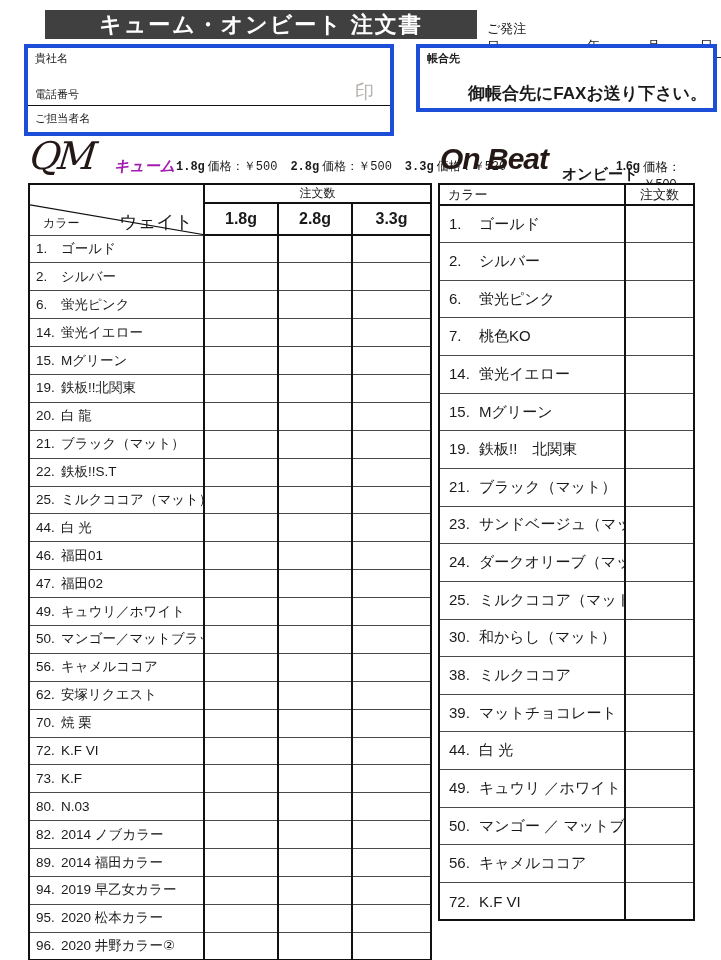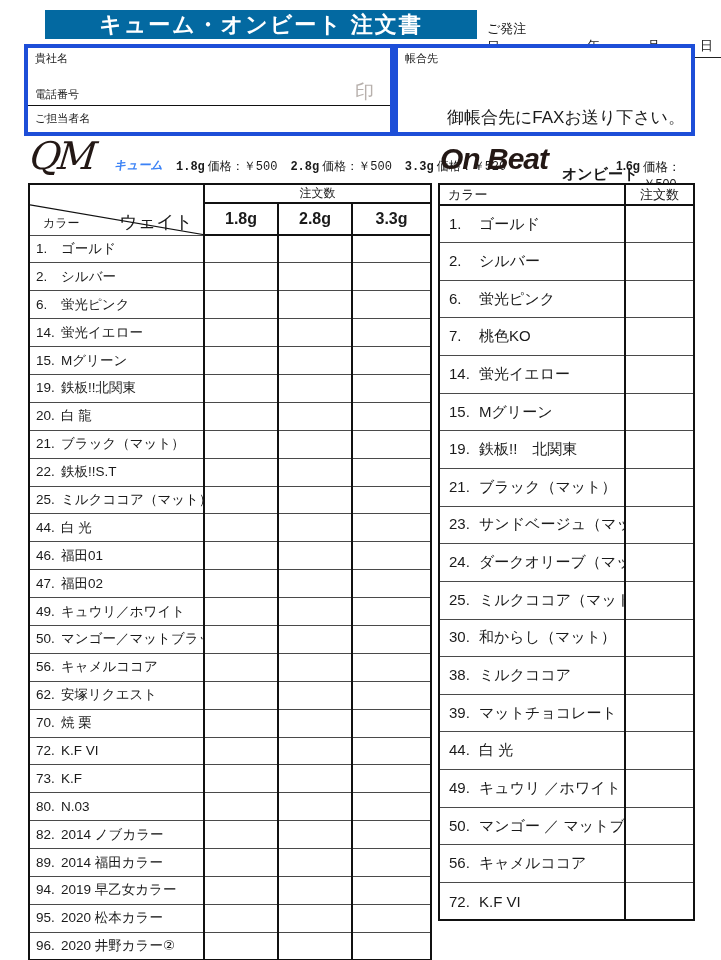--- a/index.html
+++ b/index.html
@@ -4,50 +4,50 @@
 <style>
   * { margin:0; padding:0; box-sizing:border-box; }
   html,body { width:721px; height:960px; }
   body {
     position:relative; background:#ffffff; overflow:hidden;
     font-family:"Liberation Sans","DejaVu Sans",sans-serif; color:#1a1a1a;
   }
   
   .banner {
     position:absolute; left:45px; top:10px; width:432px; height:29px;
-    background:#0369a1; color:#fff; display:flex; align-items:center; justify-content:center;
+    background:#404040; color:#fff; display:flex; align-items:center; justify-content:center;
     font-size:22px; font-weight:bold; letter-spacing:2px;
   }
   .order-date { position:absolute; left:487px; top:20px; font-size:13px; display:flex; align-items:flex-end; }
   .od-label { margin-right:3px; padding-bottom:2px; }
   .date-line { display:inline-flex; width:196px; justify-content:flex-end; border-bottom:1.5px solid #222; padding-bottom:2px; }
   .date-line .y { margin-right:47px; }
   .date-line .m { margin-right:40px; }
   .date-line .d { margin-right:8px; }
 
   .info-box { position:absolute; top:44px; border:4px solid #1d4ed8; background:#fff; }
   .info-left { left:24px; width:370px; height:92px; }
   .info-left .upper { position:relative; height:58px; border-bottom:1.5px solid #111; }
   .info-left .lower { position:relative; height:30px; }
   .lbl { font-size:11px; color:#222; }
   .company-lbl { position:absolute; top:3px; left:7px; }
   .phone-lbl { position:absolute; bottom:3px; left:7px; }
   .stamp { position:absolute; top:31px; right:16px; font-size:19px; color:#b7b0ac; }
   .contact-lbl { position:absolute; top:5px; left:7px; }
-  .info-right { left:394px; width:301px; height:92px; }
+  .info-right { left:416px; width:301px; height:68px;font-weight:bold; }
   .acct-lbl { position:absolute; top:3px; left:7px; }
   .fax-note { position:absolute; bottom:3px; right:6px; font-size:17px; }
 
   
   .qm-head { position:absolute; left:30px; top:140px; width:402px; height:42px; }
   .qm-logo {
     position:absolute; left:0; top:-6px; font-family:"DejaVu Serif","Liberation Serif",serif;
     font-style:italic; font-size:38px; letter-spacing:-3px; transform:skewX(-6deg); color:#231815;
   }
-  .qm-sub { position:absolute; left:84px; top:17px; font-size:12px; font-weight:bold; font-style:italic; color:#3b82f6; }
+  .qm-sub { position:absolute; left:84px; top:17px; font-size:15px; font-weight:bold; font-style:italic; color:#a21caf; }
   .qm-prices { position:absolute; left:146px; top:18px; font-size:12px; white-space:nowrap;font-family:Liberation Mono, monospace; }
   .price-item { margin-right:13px; }
   .price-item .pw { font-weight:bold; margin-right:3px; }
 
   table { border-collapse:collapse; table-layout:fixed; background:#fff; }
   .qm-table { position:absolute; left:28px; top:183px; width:402px; border:2px solid #111; }
   .qm-table th, .qm-table td { overflow:hidden; white-space:nowrap; }
   .qty-head { height:18px; font-size:12px; font-weight:normal; text-align:center; border-left:2px solid #111; border-bottom:2px solid #111; }
   .diag-cell { position:relative; padding:0; }
   .diag-svg { position:absolute; left:0; top:0; width:100%; height:100%; }

